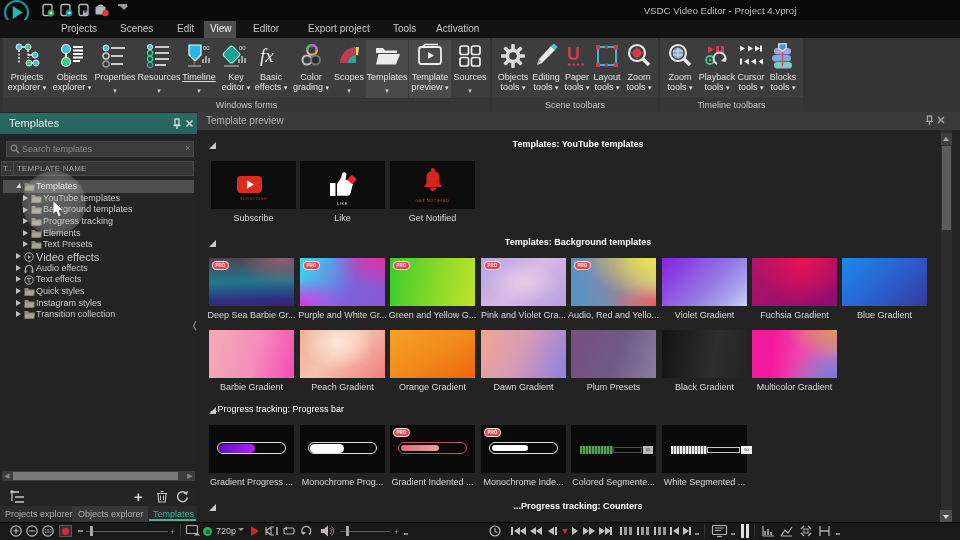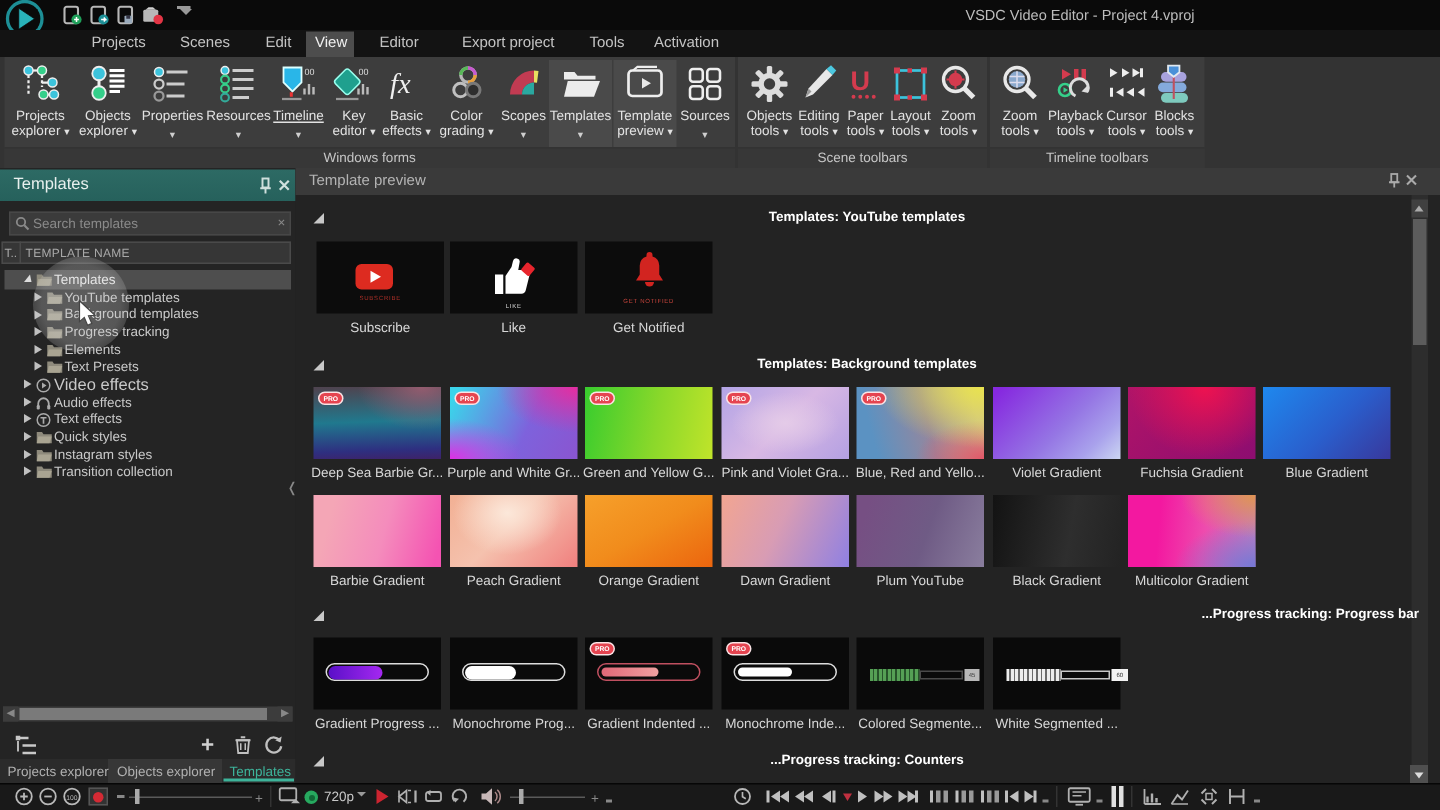--- a/index.html
+++ b/index.html
@@ -380,21 +380,21 @@
 <div class="abs" style="left:941px;top:133px;width:11px;height:12px;background:#404040;"></div>
 <div class="abs" style="left:943px;top:137px;width:0;height:0;border-left:3.5px solid transparent;border-right:3.5px solid transparent;border-bottom:4px solid #aaa;"></div>
 <div class="abs" style="left:942px;top:146px;width:9px;height:84px;background:#5c5c5c;"></div>
 <div class="abs" style="left:940px;top:510px;width:12px;height:13px;background:#4f4f4f;"></div>
 <div class="abs" style="left:942.5px;top:515px;width:0;height:0;border-left:3.5px solid transparent;border-right:3.5px solid transparent;border-top:4.5px solid #ddd;"></div>
 <div style="position:absolute;left:209px;top:142px;width:0;height:0;border-left:7px solid transparent;border-bottom:7px solid #c8c8c8;"></div>
     <div style="position:absolute;left:210px;top:139px;width:736px;text-align:center;font-size:9px;font-weight:bold;color:#fff;">Templates: YouTube templates</div>
 <div style="position:absolute;left:209px;top:240px;width:0;height:0;border-left:7px solid transparent;border-bottom:7px solid #c8c8c8;"></div>
     <div style="position:absolute;left:210px;top:237px;width:736px;text-align:center;font-size:9px;font-weight:bold;color:#fff;">Templates: Background templates</div>
 <div style="position:absolute;left:209px;top:407px;width:0;height:0;border-left:7px solid transparent;border-bottom:7px solid #c8c8c8;"></div>
-    <div style="position:absolute;left:210px;top:404px;width:736px;text-align:right;font-size:9px;font-weight:bold;color:#fff;">...Progress tracking: Progress bar</div>
+    <div style="position:absolute;left:210px;top:404px;width:736px;text-align:left;font-size:9px;font-weight:normal;color:#fff;">...Progress tracking: Progress bar</div>
 <div style="position:absolute;left:209px;top:504px;width:0;height:0;border-left:7px solid transparent;border-bottom:7px solid #c8c8c8;"></div>
     <div style="position:absolute;left:210px;top:501px;width:736px;text-align:center;font-size:9px;font-weight:bold;color:#fff;">...Progress tracking: Counters</div>
 <div class="tile" style="left:211px;top:161px;background:#0c0c0c;">
       <svg style="left:26px;top:15px;" width="25" height="17" viewBox="0 0 25 17">
         <rect x="0" y="0" width="25" height="17" rx="4" fill="#dd2b20"></rect>
         <path d="M10 4.5 L17 8.5 L10 12.5 Z" fill="#fff"></path>
       </svg>
       <div style="position:absolute;left:0;top:35px;width:85px;text-align:center;font-size:4px;color:#b03028;letter-spacing:0.5px;">SUBSCRIBE</div>
     </div>
     <div class="tlabel" style="left:201px;top:213px;width:105px;">Subscribe</div>
@@ -427,37 +427,37 @@
       <div style="position:absolute;left:3px;top:3px;width:17px;height:9px;background:#e54450;border-radius:4.5px;border:1px solid rgba(255,255,255,0.85);font-size:4.5px;font-weight:bold;color:#fff;text-align:center;line-height:7.5px;">PRO</div>
     </div>
     <div class="tlabel" style="left:380px;top:310px;width:105px;">Green and Yellow G...</div>
 <div class="tile" style="left:481px;top:258px;background:radial-gradient(at 50% 50%,#e4cbe8,transparent 60%),linear-gradient(135deg,#b2a4e6,#d8b8e4 50%,#b4a0e2);">
       <div style="position:absolute;left:3px;top:3px;width:17px;height:9px;background:#e54450;border-radius:4.5px;border:1px solid rgba(255,255,255,0.85);font-size:4.5px;font-weight:bold;color:#fff;text-align:center;line-height:7.5px;">PRO</div>
     </div>
     <div class="tlabel" style="left:471px;top:310px;width:105px;">Pink and Violet Gra...</div>
 <div class="tile" style="left:571px;top:258px;background:radial-gradient(at 100% 0%,#e9e34e,transparent 60%),radial-gradient(at 100% 100%,#e25668,transparent 38%),linear-gradient(75deg,#5b92c2 15%,#95879e 55%,#cabc96 90%);">
       <div style="position:absolute;left:3px;top:3px;width:17px;height:9px;background:#e54450;border-radius:4.5px;border:1px solid rgba(255,255,255,0.85);font-size:4.5px;font-weight:bold;color:#fff;text-align:center;line-height:7.5px;">PRO</div>
     </div>
-    <div class="tlabel" style="left:561px;top:310px;width:105px;">Blue, Red and Yello...</div>
+    <div class="tlabel" style="left:561px;top:310px;width:105px;">Audio, Red and Yello...</div>
 <div class="tile" style="left:662px;top:258px;background:linear-gradient(135deg,#8629df 5%,#9576e4 55%,#a9a2ec 80%,#ccd6f2);"></div>
     <div class="tlabel" style="left:652px;top:310px;width:105px;">Violet Gradient</div>
 <div class="tile" style="left:752px;top:258px;background:radial-gradient(at 60% 0%,#ee1250,transparent 70%),linear-gradient(135deg,#b01468,#8d0d70);"></div>
     <div class="tlabel" style="left:742px;top:310px;width:105px;">Fuchsia Gradient</div>
 <div class="tile" style="left:842px;top:258px;background:linear-gradient(135deg,#1e88ee,#2a5ecc 55%,#38389c);"></div>
     <div class="tlabel" style="left:832px;top:310px;width:105px;">Blue Gradient</div>
 <div class="tile" style="left:209px;top:330px;background:linear-gradient(105deg,#f4a6b6 15%,#f48cbc 55%,#f453b2 95%);"></div>
     <div class="tlabel" style="left:199px;top:382px;width:105px;">Barbie Gradient</div>
 <div class="tile" style="left:300px;top:330px;background:radial-gradient(at 45% 25%,#fce8da,transparent 55%),linear-gradient(135deg,#f2b094,#f5c2ae 45%,#f07f7e);"></div>
     <div class="tlabel" style="left:290px;top:382px;width:105px;">Peach Gradient</div>
 <div class="tile" style="left:390px;top:330px;background:linear-gradient(150deg,#f6a02b,#f18c1c 50%,#ec650e);"></div>
     <div class="tlabel" style="left:380px;top:382px;width:105px;">Orange Gradient</div>
 <div class="tile" style="left:481px;top:330px;background:linear-gradient(115deg,#f2a591,#d89cb4 45%,#8f80e2);"></div>
     <div class="tlabel" style="left:471px;top:382px;width:105px;">Dawn Gradient</div>
 <div class="tile" style="left:571px;top:330px;background:linear-gradient(110deg,#764f83 10%,#6f5b85 55%,#8a7e9e);"></div>
-    <div class="tlabel" style="left:561px;top:382px;width:105px;">Plum YouTube</div>
+    <div class="tlabel" style="left:561px;top:382px;width:105px;">Plum Presets</div>
 <div class="tile" style="left:662px;top:330px;background:linear-gradient(100deg,#131313,#2e2e2e 60%,#232323);"></div>
     <div class="tlabel" style="left:652px;top:382px;width:105px;">Black Gradient</div>
 <div class="tile" style="left:752px;top:330px;background:radial-gradient(at 100% 0%,#e09552,transparent 42%),radial-gradient(at 100% 100%,#7578d6,transparent 45%),linear-gradient(95deg,#f318a0 25%,#ee4cae 60%,#c081c0);"></div>
     <div class="tlabel" style="left:742px;top:382px;width:105px;">Multicolor Gradient</div>
 <div class="tile" style="left:209px;top:425px;background:#0a0a0a;">
       <div style="position:absolute;left:8px;top:17px;width:69px;height:12px;">
         <div style="position:absolute;width:69px;height:12px;border:1px solid #ddd;border-radius:6px;"></div>
         <div style="position:absolute;left:1.5px;top:1.5px;width:36px;height:9px;border-radius:4.5px;background:linear-gradient(90deg,#5a10c8,#a428f0);"></div>
       </div>
     </div>

